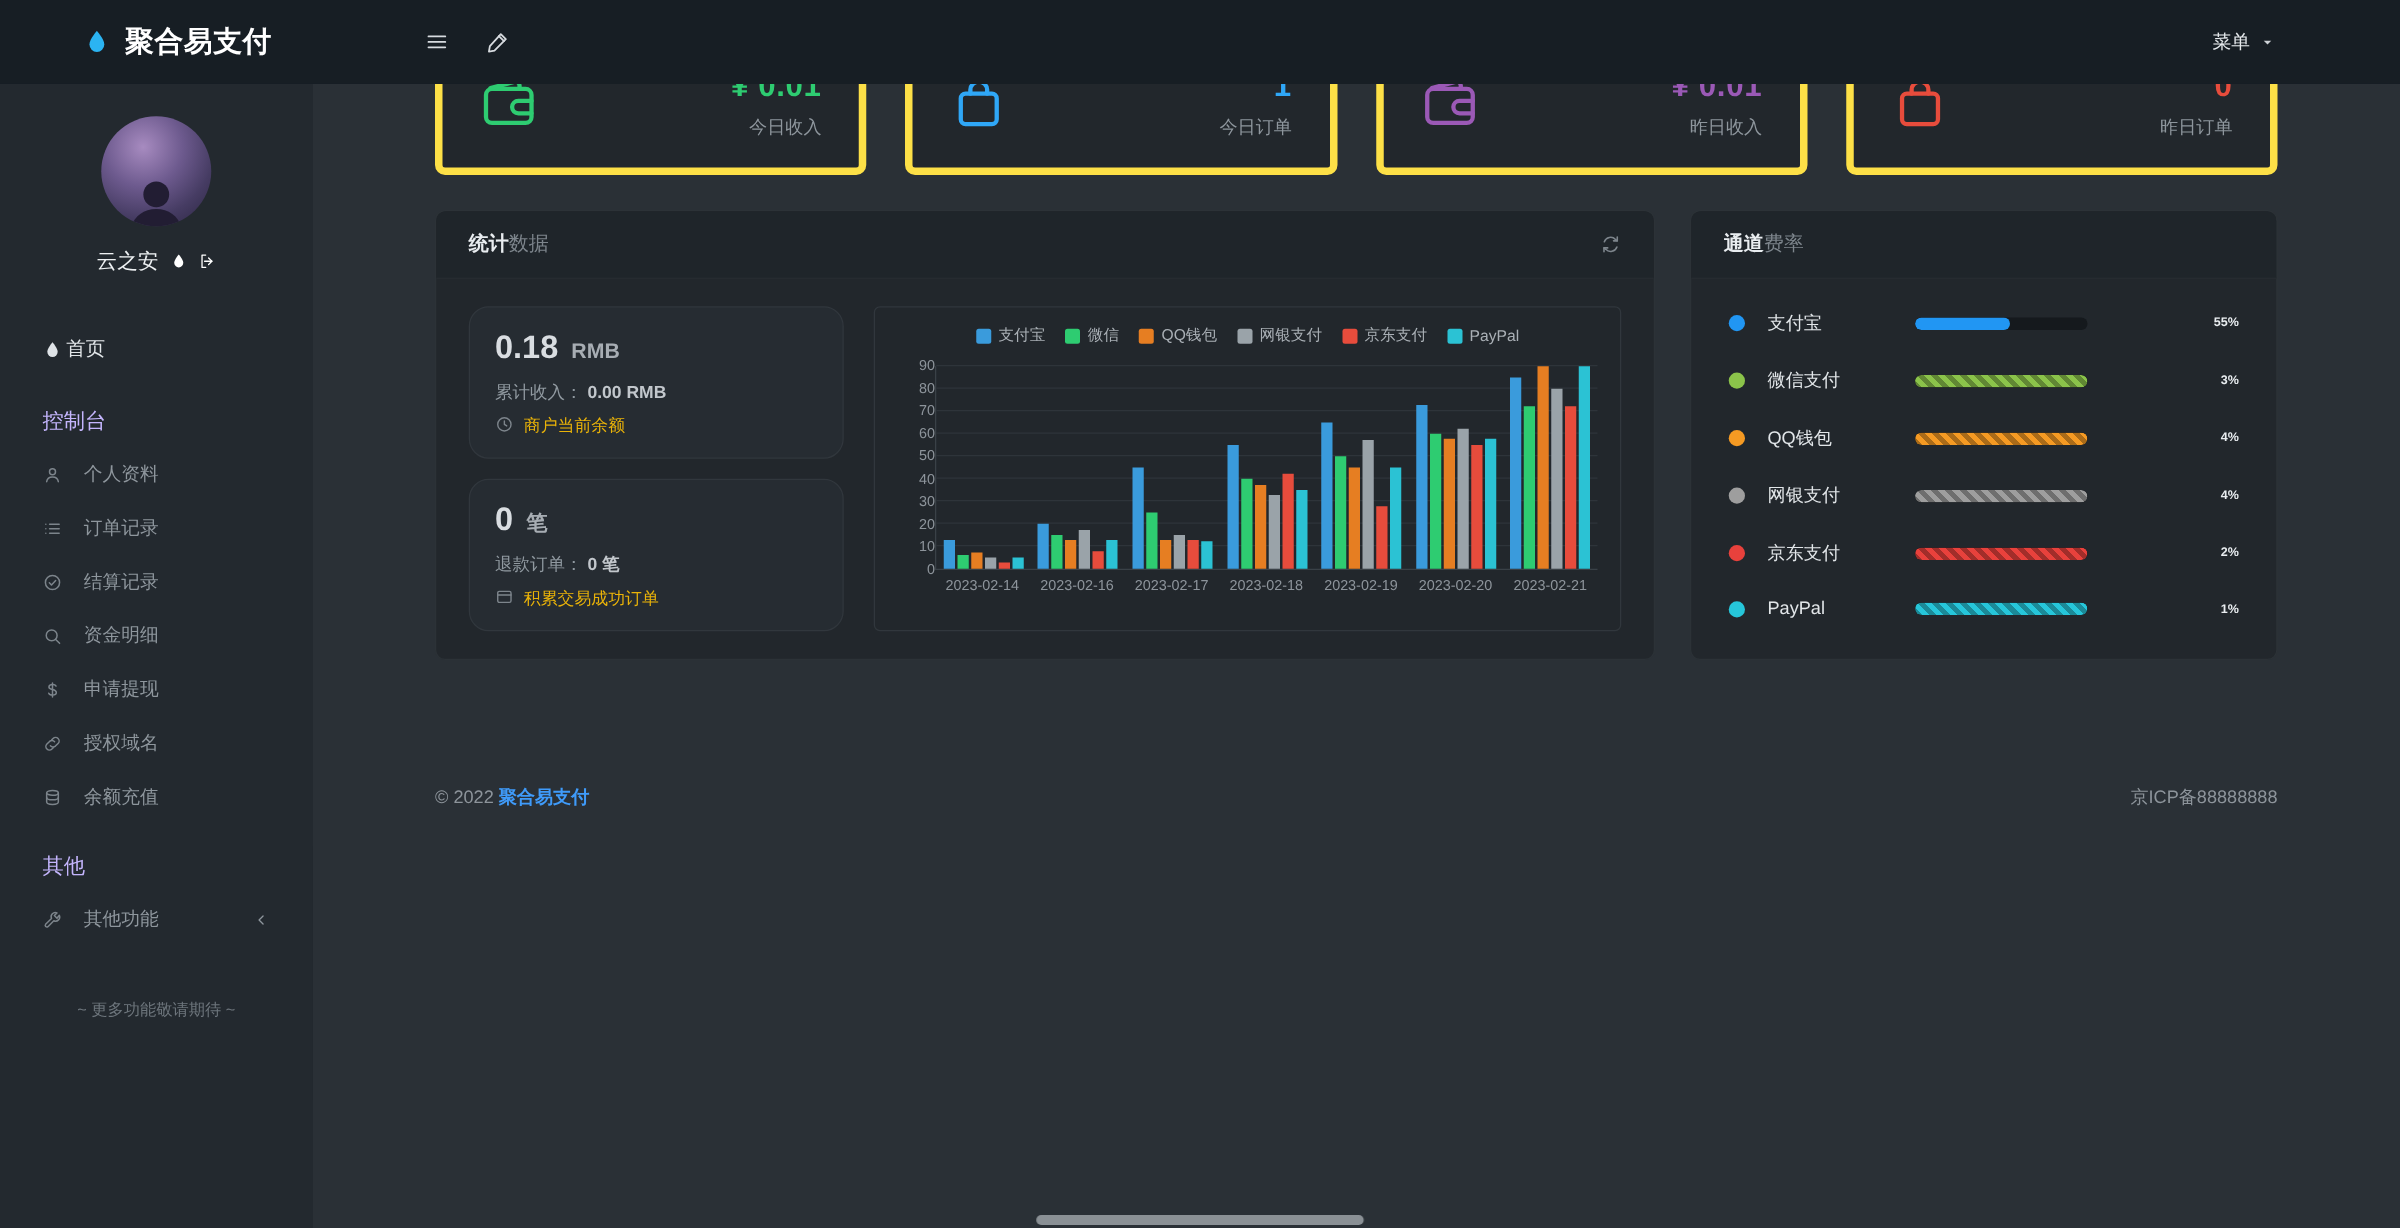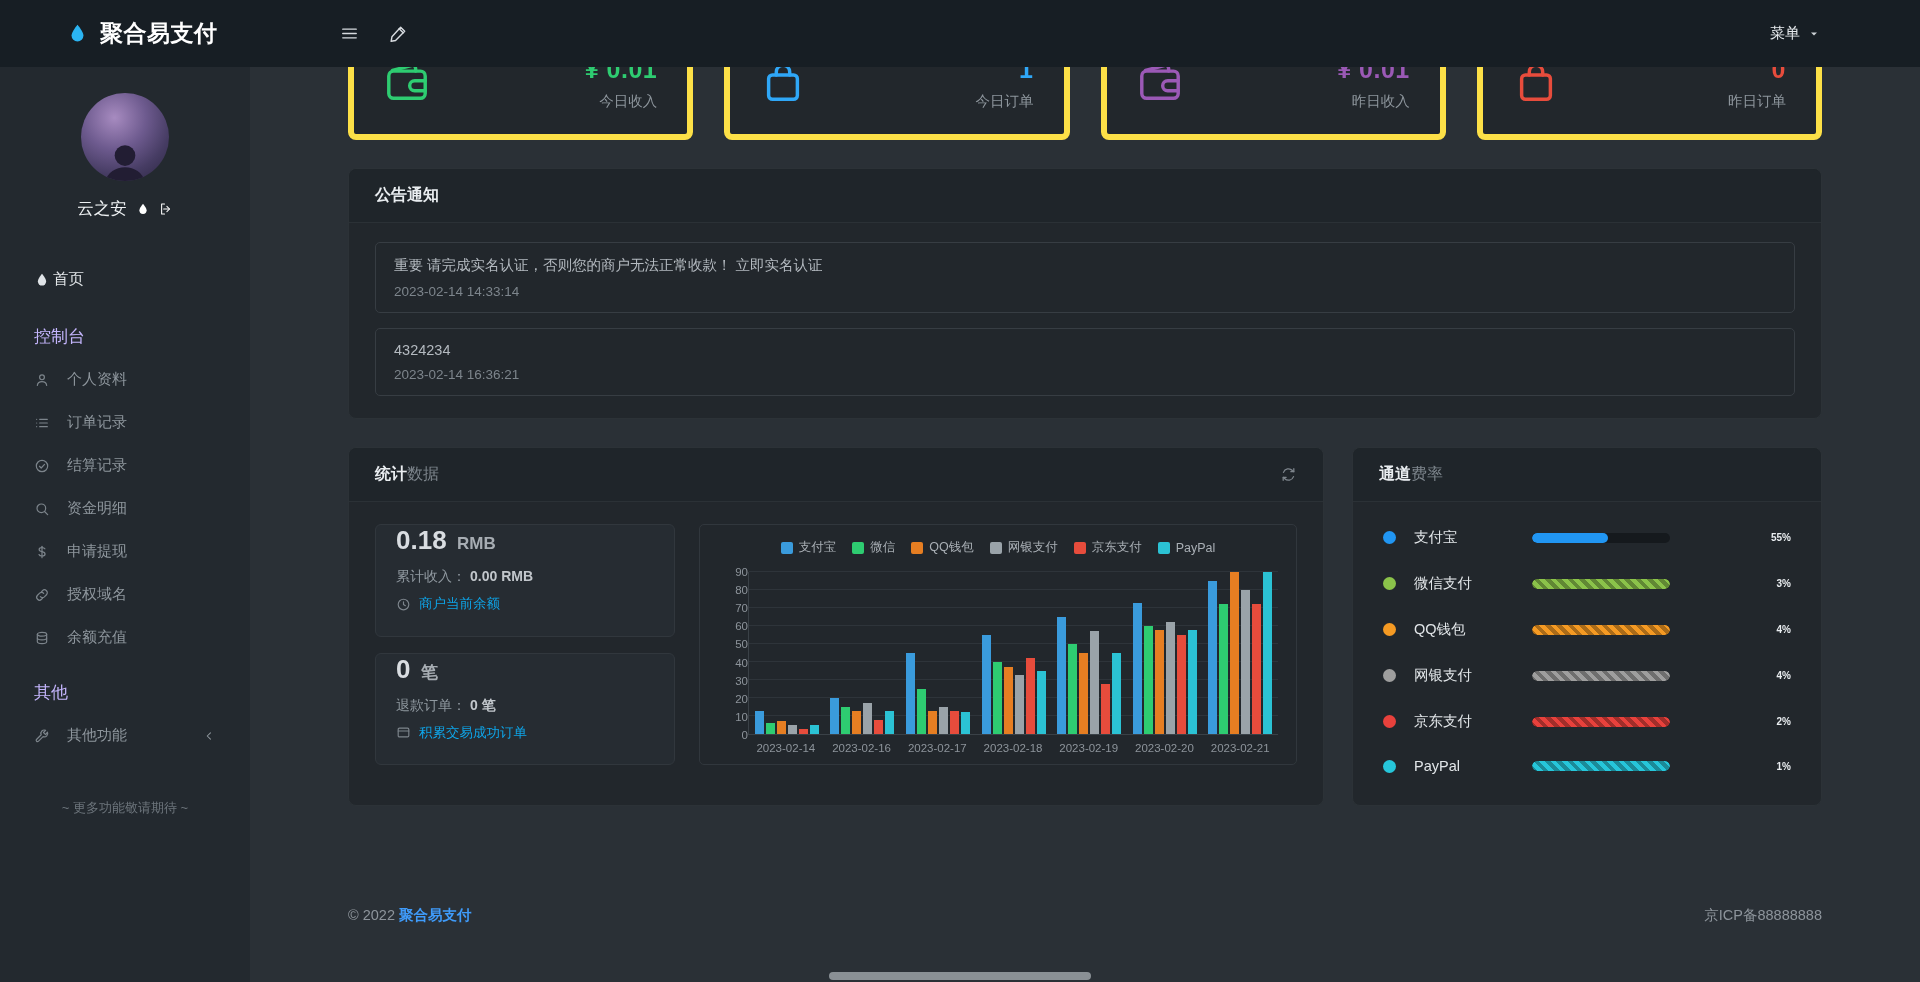--- a/index.html
+++ b/index.html
@@ -51,26 +51,26 @@
   .ann-body{padding:4px 26px 22px}
   .ann-item{border:1px solid #373d43;border-radius:5px;padding:13px 18px;margin-top:15px}
   .ann-text{font-size:14.5px;color:#b4bac0}
   .ann-time{margin-top:9px;font-size:13.5px;color:#7d858c}
 
   .row2{display:grid;grid-template-columns:1fr 470px;gap:28px;margin-top:28px;align-items:stretch}
   .row2 .panel{margin-top:0}
 
   .stats-body{display:flex;gap:24px;padding:22px 26px 22px}
   .mini-stack{display:flex;flex-direction:column;gap:16px;width:300px;flex:none}
-  .mini-card{background:#262c32;border:1px solid #31373d;border-radius:6px;padding:0 20px;flex:1}
+  .mini-card{background:#262c32;border:1px solid #31373d;border-radius:16px;padding:16px 20px;flex:1}
   .mini-value{font-size:26px;font-weight:bold;color:#d9dde1}
   .mini-unit{font-size:17px;font-weight:bold;color:#a7adb3;margin-left:6px}
   .mini-line{margin-top:12px;font-size:14px;color:#9099a0}
   .mini-line b{color:#c2c7cc;font-weight:bold;margin-left:4px}
-  .mini-note{margin-top:9px;font-size:13.5px;color:#0ea5e9;display:flex;align-items:center;gap:8px}
+  .mini-note{margin-top:9px;font-size:13.5px;color:#eab308;display:flex;align-items:flex-start;gap:8px}
   .mini-note .icon{font-size:15px;color:#7d858c}
 
   .chart-box{flex:1;border:1px solid #31373d;border-radius:5px;padding:14px 18px 10px}
   .legend{display:flex;justify-content:center;gap:16px;flex-wrap:wrap}
   .legend-item{display:flex;align-items:center;gap:6px;font-size:12.5px;color:#a9afb5}
   .legend-swatch{width:12px;height:12px;border-radius:2px;display:inline-block}
   .plot-wrap{display:flex;margin-top:16px}
   .y-axis{width:30px;position:relative;flex:none}
   .ytick{position:absolute;right:0;transform:translateY(50%);font-size:11.5px;color:#8d949b}
   .plot{flex:1;height:163px;position:relative;border-left:1px solid #3a4147;border-bottom:1px solid #3a4147}
@@ -294,35 +294,20 @@
             <path d="M8.5 7.8V6.2a3.5 3.5 0 0 1 7 0v1.6"></path>
           </svg>
         </span>
         <div class="stat-text">
        <div class="stat-value" data-interactable="false" style="color:#e74c3c">0</div>
        <div class="stat-label" data-interactable="false">昨日订单</div>
      </div>
       </div>
     </div>
 
-  <section class="panel" data-interactable="false">
-    <div class="panel-header" data-interactable="false">
-      <span class="panel-title" data-interactable="false">公告通知</span>
-    </div>
-    <div class="ann-body" id="announcement-list" data-interactable="false">
-        <div class="ann-item" data-interactable="true">
-          <div class="ann-text" data-interactable="false">重要 请完成实名认证，否则您的商户无法正常收款！ 立即实名认证</div>
-          <div class="ann-time" data-interactable="false">2023-02-14 14:33:14</div>
-        </div>
-        <div class="ann-item" data-interactable="true">
-          <div class="ann-text" data-interactable="false">4324234</div>
-          <div class="ann-time" data-interactable="false">2023-02-14 16:36:21</div>
-        </div>
-      </div>
-  </section>
 
   <div class="row2" data-interactable="false">
 
     <section class="panel" data-interactable="false">
       <div class="panel-header" data-interactable="false">
         <span class="panel-title" data-interactable="false">统计</span>
         <span class="panel-title-sub" data-interactable="false">数据</span>
         <span class="icon refresh" data-interactable="true">
             <svg viewBox="0 0 24 24" fill="none" stroke="currentColor" stroke-width="1.8" stroke-linecap="round" stroke-linejoin="round">
               <path d="M4.9 9a7.5 7.5 0 0 1 12.6-2.6L19.5 8"></path>

